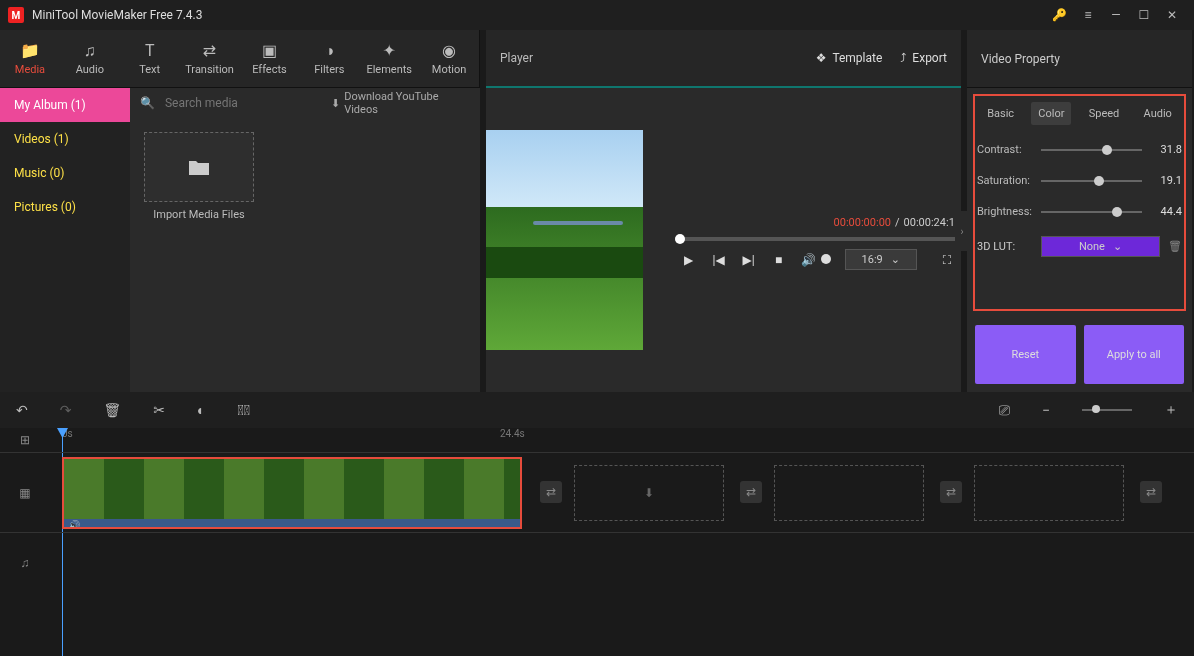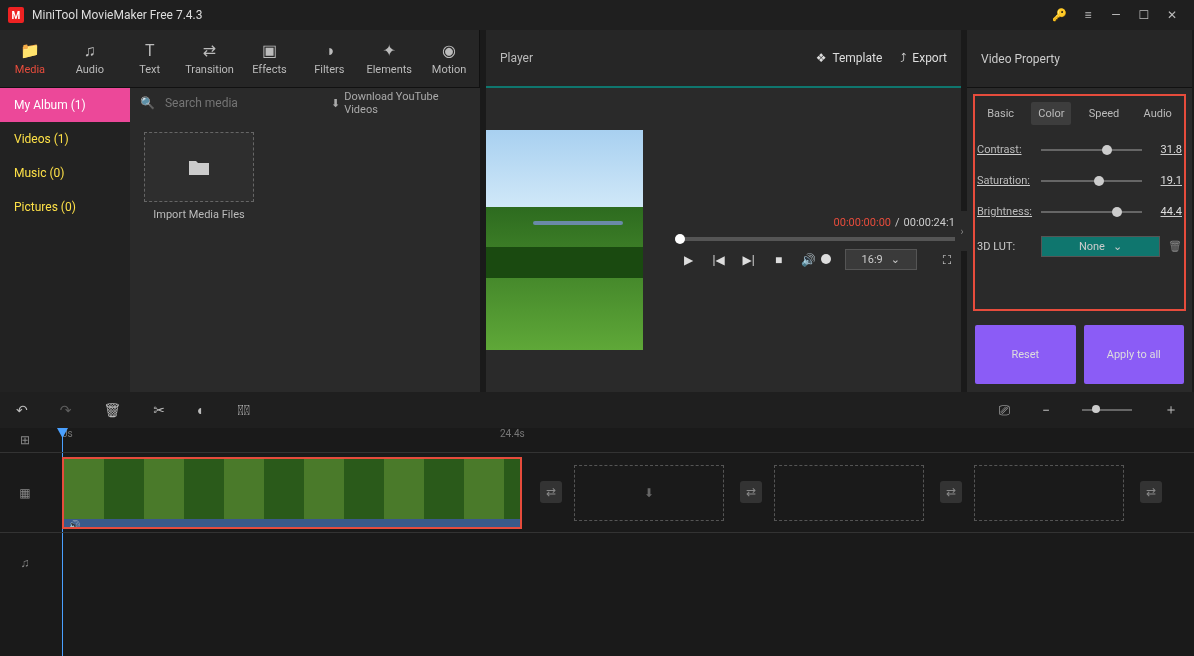--- a/index.html
+++ b/index.html
@@ -52,27 +52,27 @@
 .volslider { flex:1; height:3px; background:#555; position:relative; max-width:90px;}
 .volslider .k{position:absolute;right:0;top:-4px;width:10px;height:10px;border-radius:50%;background:#ddd;}
 .aspect { margin-left:auto; background:#3a3a3a; padding:3px 16px; font-size:11px; display:flex;gap:8px;border:1px solid #555;}
 .full { margin-left:8px; }
 .rightpanel { width:225px; margin-left:6px; background:#2a2a2a; display:flex; flex-direction:column; }
 .rpheader { height:58px; padding:0 14px; display:flex; align-items:center; font-size:12px;background:#262626;border-bottom:1px solid #111; }
 .redbox { flex:1; border:2px solid #e74c3c; margin:6px;padding:6px 2px; }
 .tabs { display:flex; gap:4px; justify-content:space-around; margin-bottom:12px; }
 .tab { padding:5px 7px; font-size:11px; color:#bbb; cursor:pointer;text-align:center; }
 .tab.active { background:#3d3d3d; border-radius:2px; }
-.proprow { display:flex; align-items:center; margin:18px 0; font-size:11px;text-decoration:underline; }
+.proprow { display:flex; align-items:center; margin:18px 0; font-size:11px; }
 .proprow .lbl { width:56px; color:#bbb; }
 .proprow .sld { flex:1; height:2px; background:#666; position:relative; margin:0 8px;}
 .proprow .sld .k { position:absolute; top:-4px; width:10px;height:10px;border-radius:50%;background:#ccc; }
 .proprow .val { width:32px; text-align:right; color:#ddd; }
 .lutrow { display:flex; align-items:center; margin-top:18px; font-size:11px;gap:8px;}
-.lutsel { background:#0f766e; padding:3px 10px; display:flex;align-items:center;gap:8px;flex:1;justify-content:center;border:1px solid #555;}
+.lutsel { background:#6d28d9; padding:3px 10px; display:flex;align-items:center;gap:8px;flex:1;justify-content:center;border:1px solid #555;}
 .trash { color:#888; }
 .actions { display:flex; gap:8px; padding:8px; }
 .actbtn { flex:1; background:#8b5cf6; padding:23px 0; text-align:center; font-size:11px; color:#ddd; cursor:pointer;border-radius:2px; }
 .timelinebar { height:36px; background:#1f1f1f; display:flex; align-items:center; padding:0 16px; gap:32px; }
 .tlicon { color:#bbb; cursor:pointer; font-size:14px;}
 .tlspacer { flex:1; }
 .zoomslider{ width:50px;height:2px;background:#666;position:relative;}
 .zoomslider .k{position:absolute;left:10px;top:-4px;width:8px;height:8px;border-radius:50%;background:#ccc;}
 .timeline { flex:1; background:#1a1a1a; display:flex; }
 .tl-left { width:50px; display:flex; flex-direction:column; }

